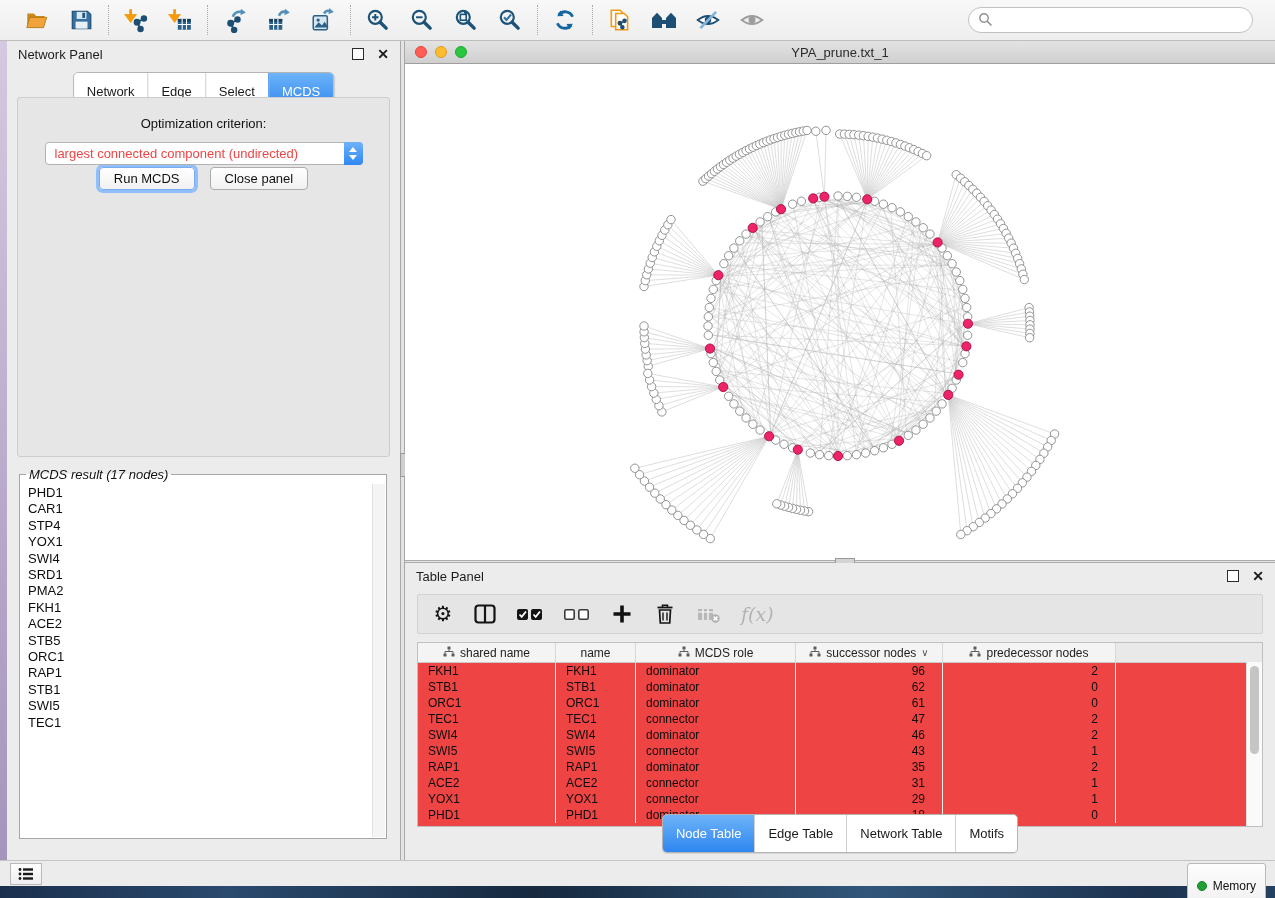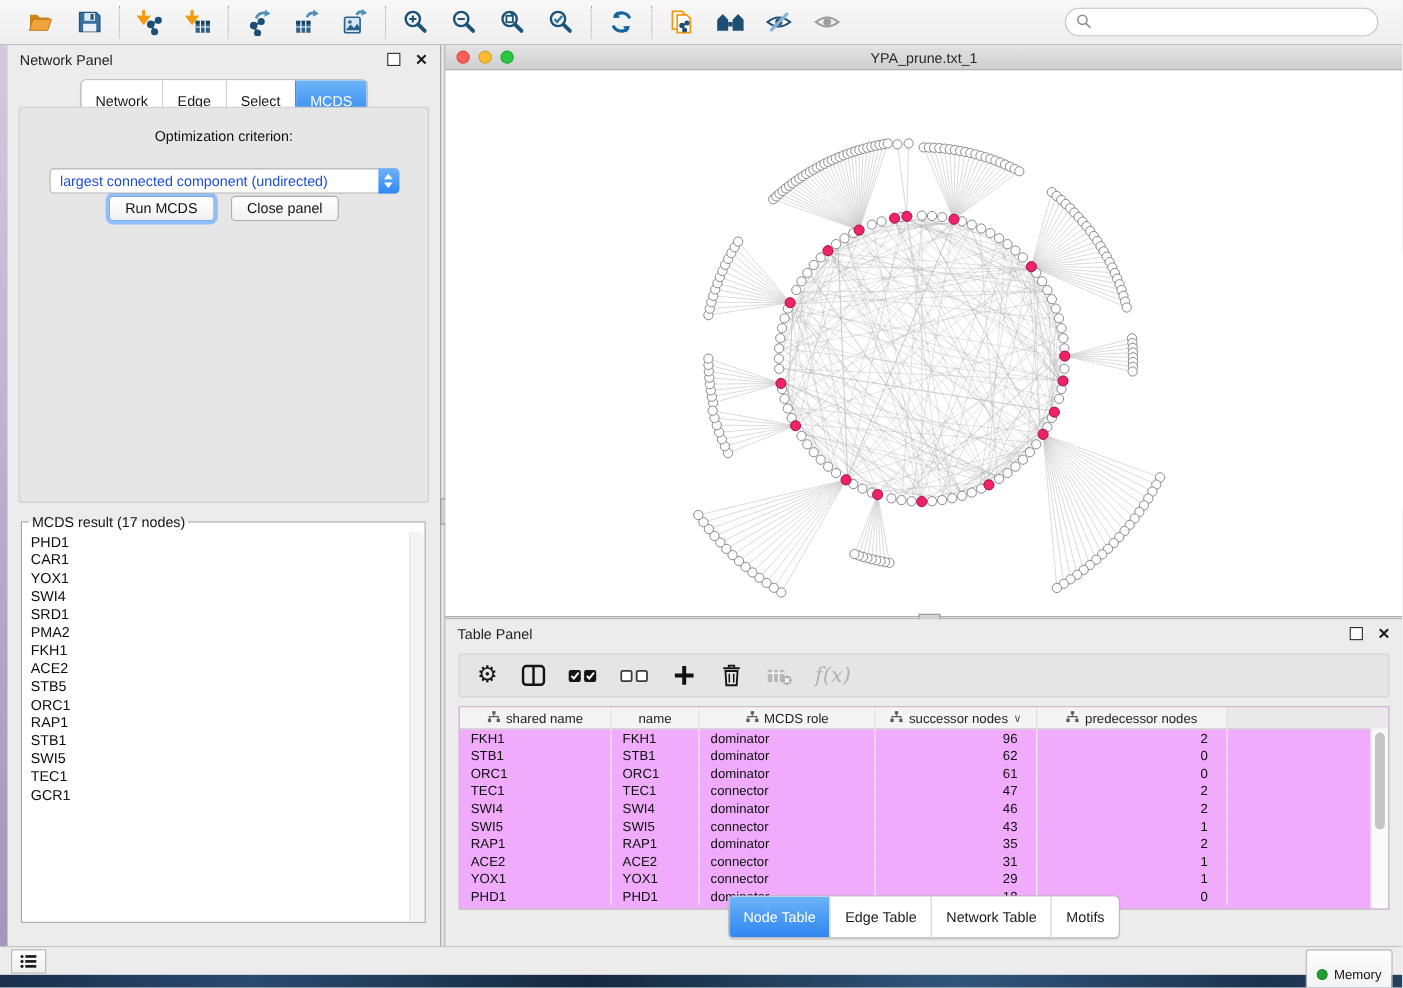--- a/index.html
+++ b/index.html
@@ -32,35 +32,35 @@
   .seg{display:flex;background:#fff;border:1px solid #b4b4b4;border-radius:5px;overflow:hidden;
        box-shadow:0 1px 1px rgba(0,0,0,.10);}
   .seg-tab{padding:11px 13px;font-size:13px;color:#1a1a1a;border-left:1px solid #cfcfcf;background:#fff;
            cursor:pointer;white-space:nowrap;}
   .seg-tab:first-child{border-left:none;}
   .seg-tab.sel{background:linear-gradient(#6db3f8,#2f86f0);color:#fff;border-left-color:#2f86f0;}
   .ctabs{position:absolute;left:50%;top:31px;transform:translateX(-50%);}
   .tabpane{position:absolute;left:10px;right:10px;top:56px;height:358px;background:#e6e6e6;
            border:1px solid #cdcdcd;border-radius:3px;}
   .optlabel{text-align:center;margin-top:18px;font-size:13px;color:#111;}
-  .dropdown{margin:22px auto 0;width:318px;height:23px;background:#fff;border:1px solid #b3b3b3;border-radius:4px;
-            display:flex;align-items:center;position:relative;font-size:13px;color:#1d4ed8;
+  .dropdown{margin:11px auto 0;width:318px;height:23px;background:#fff;border:1px solid #b3b3b3;border-radius:4px;
+            display:flex;align-items:center;position:relative;font-size:13px;color:#ef4444;
             padding-left:9px;box-sizing:border-box;cursor:pointer;}
   .dd-stepper{position:absolute;right:-1px;top:-1px;width:19px;height:23px;border-radius:0 4px 4px 0;
               background:linear-gradient(#6fb2fa,#2f88f3);display:flex;flex-direction:column;
               align-items:center;justify-content:center;gap:3px;}
   .tri-up{width:0;height:0;border-left:4px solid transparent;border-right:4px solid transparent;border-bottom:5px solid #fff;}
   .tri-dn{width:0;height:0;border-left:4px solid transparent;border-right:4px solid transparent;border-top:5px solid #fff;}
   .btnrow{display:flex;justify-content:center;gap:15px;margin-top:2px;}
   .mbtn{background:linear-gradient(#ffffff,#f1f1f1);border:1px solid #acacac;border-radius:4px;
         font-size:13px;padding:3px 14px;color:#111;cursor:pointer;font-family:"Liberation Sans",sans-serif;}
   .mbtn.focused{box-shadow:0 0 0 3px rgba(115,177,255,.75);border-color:#79abef;}
   .resultbox{position:absolute;left:12px;right:13px;top:426px;height:372px;margin:0;padding:0;
              border:1px solid #a6a6a6;background:#fff;box-sizing:border-box;}
-  .resultbox legend{font-size:13px;color:#111;margin-left:6px;padding:0 3px;}
+  .resultbox legend{font-size:13px;color:#111;margin-left:6px;padding:0 3px;font-style:italic;}
   .mcds-list{position:absolute;left:1px;right:14px;top:2px;bottom:1px;overflow:hidden;
              font-size:13px;line-height:16.4px;padding:1px 0 0 7px;color:#0d0d0d;}
   .mcds-scroll{position:absolute;right:1px;top:2px;bottom:1px;width:12px;background:#f4f4f4;border-left:1px solid #e2e2e2;}
   
   .vdivider{position:absolute;left:400px;top:41px;width:5px;height:819px;background:#e3e3e3;
             border-left:1px solid #a9a9a9;border-right:1px solid #a9a9a9;box-sizing:border-box;cursor:col-resize;}
   .vhandle{position:absolute;left:-1px;top:412px;width:5px;height:22px;background:#cfcfcf;border:1px solid #9a9a9a;}
   .hdivider{position:absolute;left:405px;top:560px;width:870px;height:3px;background:#e3e3e3;
             border-top:1px solid #ababab;border-bottom:1px solid #ababab;box-sizing:border-box;cursor:row-resize;}
   .hhandle{position:absolute;left:430px;top:-3px;width:18px;height:7px;background:#d3d3d3;border:1px solid #9a9a9a;}
@@ -75,21 +75,21 @@
   .light.green{background:#28c840;border:1px solid #1ea733;}
   .nview{height:496px;background:#fff;position:relative;overflow:hidden;}
   .nview svg{position:absolute;left:0;top:0;}
   
   .tpanel{position:absolute;left:405px;top:563px;width:870px;height:297px;background:#ececec;}
   .ttoolbar{position:absolute;left:12px;right:12px;top:31px;height:40px;background:#e5e5e5;
             border:1px solid #d2d2d2;border-radius:2px;display:flex;align-items:center;gap:19px;padding:0 14px;box-sizing:border-box;}
   .ticon{height:26px;min-width:22px;display:flex;align-items:center;justify-content:center;cursor:pointer;}
   .gear-glyph{font-size:21px;color:#141414;line-height:22px;}
   .fx{font-family:"DejaVu Serif",serif;font-style:italic;font-size:19px;color:#b3b3b3;}
-  .ttable{position:absolute;left:12px;right:12px;top:79px;height:185px;background:#f0abfc;border:1px solid #c0c0c0;
+  .ttable{position:absolute;left:12px;right:12px;top:79px;height:185px;background:#ef4444;border:1px solid #c0c0c0;
           box-sizing:border-box;overflow:hidden;}
   .thead{display:flex;height:19px;background:#e9e9e9;border-bottom:1px solid #cacaca;}
   .th{display:flex;align-items:center;justify-content:center;gap:5px;font-size:12px;color:#222;
       border-right:1px solid #d8d8d8;box-sizing:border-box;background:#f4f4f4;cursor:pointer;white-space:nowrap;}
   .th .sort{font-size:10px;color:#555;}
   .th-filler{flex:1;background:#e9e9e9;}
   .tr{display:flex;height:16px;}
   .td{font-size:12px;color:#0e0e0e;box-sizing:border-box;border-right:1px solid #f1f1f1;
       padding:1px 8px 0 10px;white-space:nowrap;overflow:hidden;}
   .td.num{text-align:right;padding-right:17px;}
@@ -306,33 +306,33 @@
         <button class="mbtn focused">Run MCDS</button>
         <button class="mbtn">Close panel</button>
       </div>
     </div>
     <fieldset class="resultbox">
       <legend>MCDS result (17 nodes)</legend>
       <div style="position:relative;width:100%;height:100%;">
         <div class="mcds-list" id="mcds-list">
             <div>PHD1</div>
             <div>CAR1</div>
+            <div>STP4</div>
             <div>YOX1</div>
             <div>SWI4</div>
             <div>SRD1</div>
             <div>PMA2</div>
             <div>FKH1</div>
             <div>ACE2</div>
             <div>STB5</div>
             <div>ORC1</div>
             <div>RAP1</div>
             <div>STB1</div>
             <div>SWI5</div>
             <div>TEC1</div>
-            <div>GCR1</div>
           </div>
         <div class="mcds-scroll"></div>
       </div>
     </fieldset>
   </div>
 
   <div class="vdivider">
     <div class="vhandle"></div>
   </div>
 

